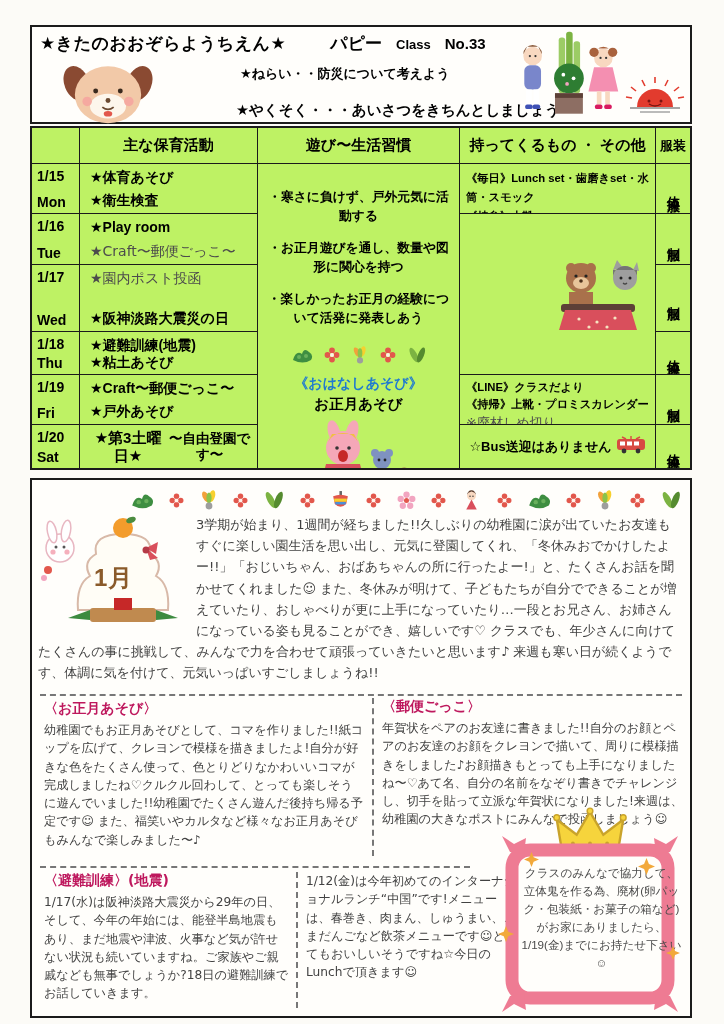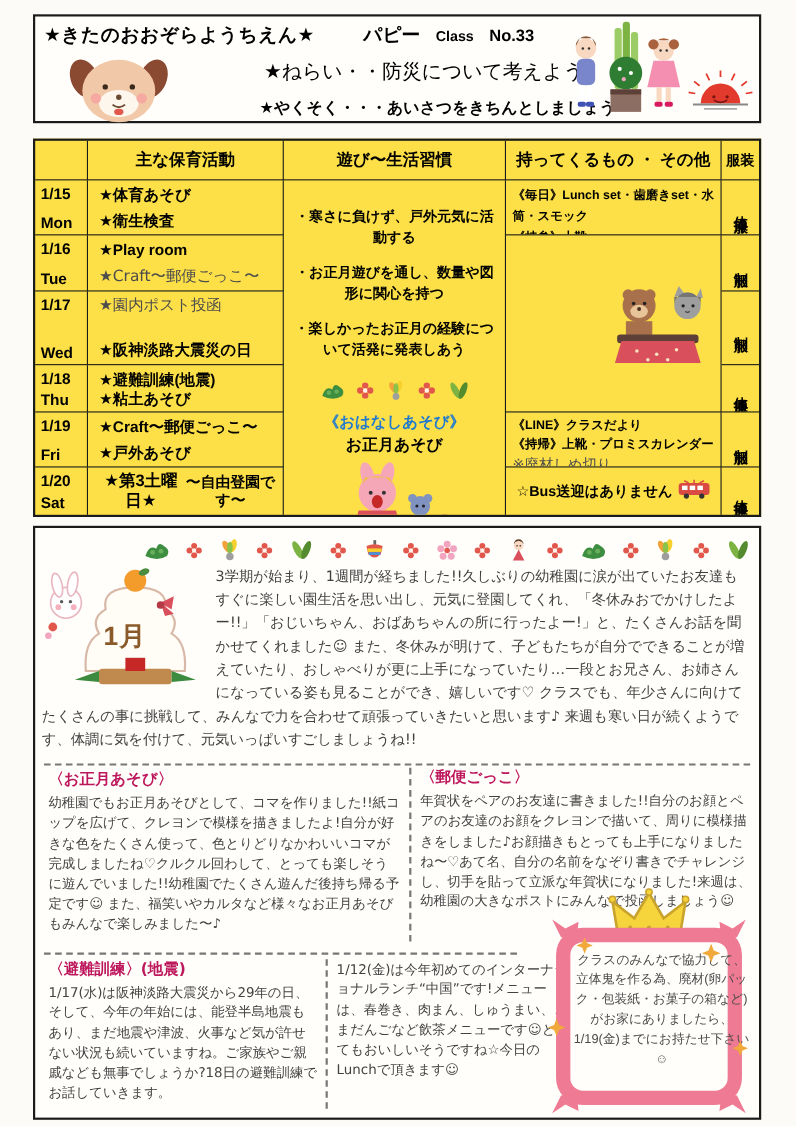--- a/index.html
+++ b/index.html
@@ -1,38 +1,38 @@
 <!DOCTYPE html>
 <html><head>
 <meta charset="utf-8">
 <style>
   * { margin:0; padding:0; box-sizing:border-box; }
   html,body { width:724px; height:1024px; }
   body { font-family:"Liberation Sans","DejaVu Sans",sans-serif; background:#ffffff; }
   .page { position:relative; width:724px; height:1024px; background:#fcfbf7; overflow:hidden; }
 
   
-  .header-box { position:absolute; left:30px; top:13px; width:662px; height:99px;
+  .header-box { position:absolute; left:30px; top:25px; width:662px; height:99px;
     border:2.5px solid #1b1b1b; background:#fffefb; }
   .title-row { position:absolute; left:8px; top:5px; display:flex; align-items:baseline; gap:14px; white-space:nowrap; }
   .school-title { font-size:17px; font-weight:bold; letter-spacing:.5px; }
   .class-name { font-size:17px; font-weight:bold; margin-left:30px; }
   .class-word { font-size:13px; font-weight:bold; }
   .class-no { font-size:15px; font-weight:bold; }
   .dog-wrap { position:absolute; left:28px; top:28px; }
-  .aim-line { position:absolute; left:208px; top:38px; font-size:18px; font-weight:normal; }
+  .aim-line { position:absolute; left:208px; top:38px; font-size:13px; font-weight:bold; }
   .promise-line { position:absolute; left:192px; top:74px; font-size:14.5px; font-weight:bold;margin-left:12px; }
   .kids-wrap { position:absolute; right:66px; top:3px; }
   .sun-wrap { position:absolute; right:2px; bottom:1px; }
 
   
   .sched { position:absolute; left:30px; top:126px; width:662px; height:344px;
     display:grid; grid-template-columns:48px 178px 202px 196px 1fr;
     grid-template-rows:36px 50px 51px 67px 43px 50px auto;
-    border:2.5px solid #1b1b1b; background:#fde047; }
+    border:2.5px solid #1b1b1b; background:#bef264; }
   .cell { border-right:1.8px solid #1b1b1b; border-bottom:1.8px solid #1b1b1b; overflow:hidden; }
   .br0 { border-right:none; } .bb0 { border-bottom:none; }
   .th { display:flex; align-items:center; justify-content:center; font-weight:bold; font-size:15px; text-align:center; }
   .th-small { font-size:13px; }
   .datecell { font-weight:bold; font-size:14px; padding:4px 3px 3px 5px; display:flex; flex-direction:column; justify-content:space-between; }
   .actcell { font-weight:bold; font-size:14px; padding:5px 4px 4px 10px; display:flex; flex-direction:column; justify-content:space-between; line-height:1.2; }
   .hand { font-family:"DejaVu Sans",sans-serif; color:#4c4c4c; font-weight:500; }
   .playcell { padding:10px 6px; font-weight:bold; font-size:12.8px; text-align:center; display:flex; flex-direction:column; align-items:center; }
   .playcell .bullet { margin-bottom:14px; line-height:1.45; }
   .deco-mini { display:flex; gap:10px; align-items:center; margin:4px 0 10px; }

